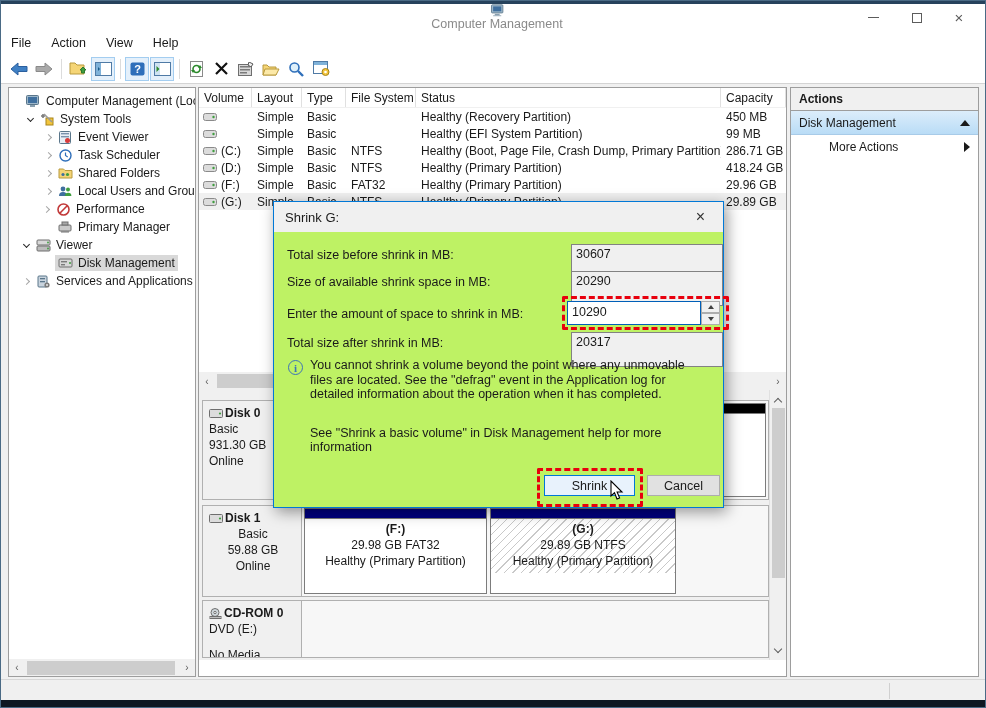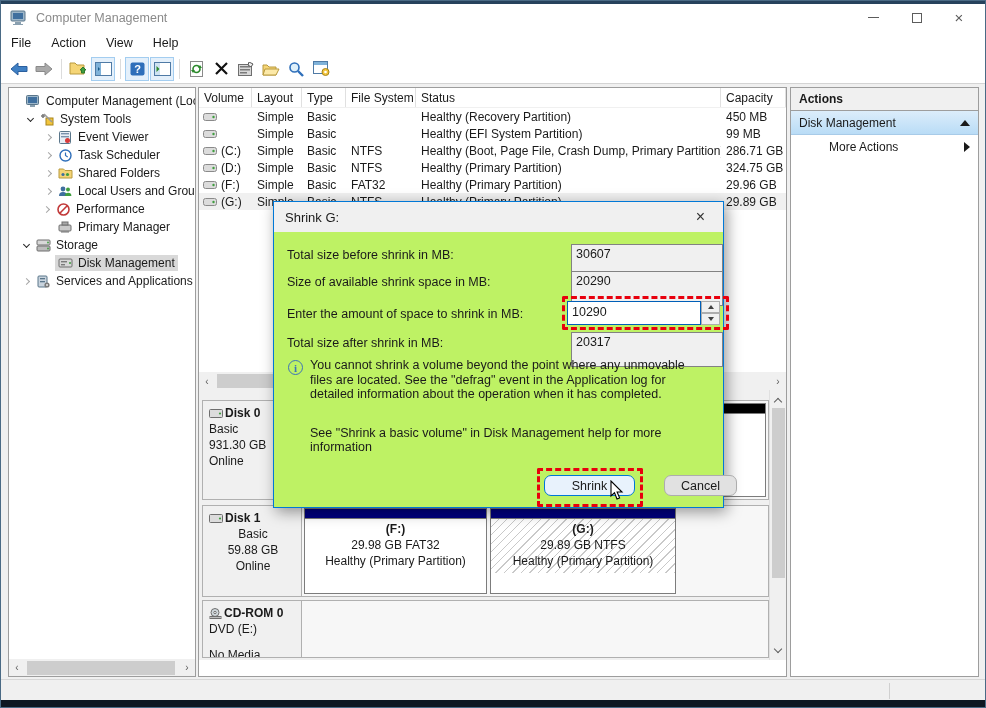--- a/index.html
+++ b/index.html
@@ -1,20 +1,20 @@
 <!DOCTYPE html>
 <html><head>
 <meta charset="utf-8">
 <style>
   * { margin:0; padding:0; box-sizing:border-box; }
   html,body { width:986px; height:708px; font-family:"Liberation Sans", sans-serif; background:#fff; }
   .window { position:relative; width:986px; height:708px; background:#f0f0f0; border:1px solid #4a6a85; overflow:hidden; }
   .topstrip { position:absolute; left:0; top:0; width:100%; height:3px; background:#26425c; }
   
-  .titlebar { position:absolute; left:0; top:3px; width:100%; height:27px; background:#fff; display:flex; align-items:center; }
+  .titlebar { position:absolute; left:0; top:3px; width:100%; height:27px; background:#fff; display:flex; align-items:center;flex-direction:column; }
   .titlebar .appicon { margin-left:9px; width:18px; height:16px; }
   .titlebar .title { margin-left:8px; font-size:12.5px; color:#8a8a8a; }
   .wctrl { position:absolute; top:0; height:27px; width:40px; display:flex; align-items:center; justify-content:center; color:#5c5c5c; }
   .wctrl.min { right:92px; } .wctrl.max { right:48px; } .wctrl.close { right:6px; font-size:15px; }
   .minbar { width:11px; height:1px; background:#5c5c5c; }
   .maxbox { width:10px; height:10px; border:1px solid #5c5c5c; }
   
   .menubar { position:absolute; left:0; top:30px; width:100%; height:23px; background:#fff; display:flex; align-items:center; font-size:12.5px; color:#1a1a1a; }
   .menuitem { padding:3px 10px; }
   .toolbar { position:absolute; left:0; top:53px; width:100%; height:30px; background:#fff; border-bottom:1px solid #d4d4d4; display:flex; align-items:center; padding-left:6px; }
@@ -94,23 +94,23 @@
   .dinput-wrap { position:absolute; left:288px; top:94px; width:167px; height:34px; border:3px dashed #e8000d; border-radius:2px; display:flex; }
   .dinput { width:134px; height:24px; margin:2px 0 0 2px; background:#fff; border:1px solid #005fb8; font-size:12.5px; padding:3px 0 0 4px; color:#1a1a1a; }
   .spinner { width:19px; height:24px; margin-top:2px; display:flex; flex-direction:column; }
   .spinbtn { flex:1; background:#f0f0f0; border:1px solid #adadad; display:flex; align-items:center; justify-content:center; }
   .spinbtn i { display:block; width:0; height:0; border-left:3px solid transparent; border-right:3px solid transparent; }
   .spinbtn.up i { border-bottom:4px solid #404040; }
   .spinbtn.down i { border-top:4px solid #404040; }
   .dinfo { position:absolute; left:36px; top:156px; width:400px; font-size:12.5px; color:#1a1a1a; line-height:14.5px; }
   .dinfo-icon { position:absolute; left:14px; top:158px; width:15px; height:15px; border:1px solid #3d73b8; border-radius:50%; color:#3d73b8; font-size:11px; font-weight:bold; display:flex; align-items:center; justify-content:center; font-family:"Liberation Serif", serif; }
   .dhelp { position:absolute; left:36px; top:224px; width:400px; font-size:12.5px; color:#1a1a1a; }
-  .btn { position:absolute; height:21px; font-size:12.5px; color:#1a1a1a; display:flex; align-items:center; justify-content:center;border-radius:7px; }
+  .btn { position:absolute; height:21px; font-size:12.5px; color:#1a1a1a; display:flex; align-items:center; justify-content:center; }
   .btn.shrink { left:270px; top:273px; width:91px; background:#e8f2fc; border:1px solid #0078d7; }
-  .btn.cancel { left:373px; top:273px; width:73px; background:#e1e1e1; border:1px solid #adadad;margin-left:17px; }
+  .btn.cancel { left:373px; top:273px; width:73px; background:#e1e1e1; border:1px solid #adadad; }
   .red-outline { position:absolute; left:263px; top:266px; width:106px; height:39px; border:3px dashed #e8000d; border-radius:2px; }
   .cursor { position:absolute; left:336px; top:278px; z-index:60; }
   svg { display:block; }
 </style>
 </head>
 <body>
 
 <div class="window">
   <div class="topstrip"></div>
 
@@ -328,21 +328,21 @@
           <i></i>
         </span>
       <span class="ticon">
           <svg width="15" height="13" viewBox="0 0 15 13">
             <rect x="1" y="1" width="13" height="5" rx="1" fill="#d8d8d8" stroke="#6e6e6e"></rect>
             <rect x="1" y="7" width="13" height="5" rx="1" fill="#bcbcbc" stroke="#6e6e6e"></rect>
             <circle cx="12" cy="3.5" r="0.9" fill="#3f9e3f"></circle>
             <circle cx="12" cy="9.5" r="0.9" fill="#3f9e3f"></circle>
           </svg>
         </span>
-      <span>Storage</span>
+      <span>Viewer</span>
     </div>
     <div class="titem" style="padding-left:46px">
       <span class="tsel">
         <span class="ticon">
             <svg width="15" height="12" viewBox="0 0 15 12">
               <rect x="1" y="2" width="13" height="8" rx="1" fill="#d8d8d8" stroke="#6e6e6e"></rect>
               <rect x="3" y="4" width="6" height="1.4" fill="#7a7a7a"></rect>
               <rect x="3" y="7" width="4" height="1.4" fill="#7a7a7a"></rect>
               <circle cx="12" cy="6" r="1" fill="#3f9e3f"></circle>
             </svg>
@@ -430,21 +430,21 @@
             <svg width="14" height="8" viewBox="0 0 14 8">
               <rect x="0.5" y="0.5" width="13" height="7" rx="2" fill="#dcdcdc" stroke="#8a8a8a"></rect>
               <circle cx="10.5" cy="4" r="1.2" fill="#3f9e3f"></circle>
             </svg>
             <span>(D:)</span>
           </div>
         <div class="vcell">Simple</div>
         <div class="vcell">Basic</div>
         <div class="vcell">NTFS</div>
         <div class="vcell">Healthy (Primary Partition)</div>
-        <div class="vcell">324.75 GB</div>
+        <div class="vcell">418.24 GB</div>
       </div>
       <div class="vrow">
         <div class="vcell vol">
             <svg width="14" height="8" viewBox="0 0 14 8">
               <rect x="0.5" y="0.5" width="13" height="7" rx="2" fill="#dcdcdc" stroke="#8a8a8a"></rect>
               <circle cx="10.5" cy="4" r="1.2" fill="#3f9e3f"></circle>
             </svg>
             <span>(F:)</span>
           </div>
         <div class="vcell">Simple</div>

